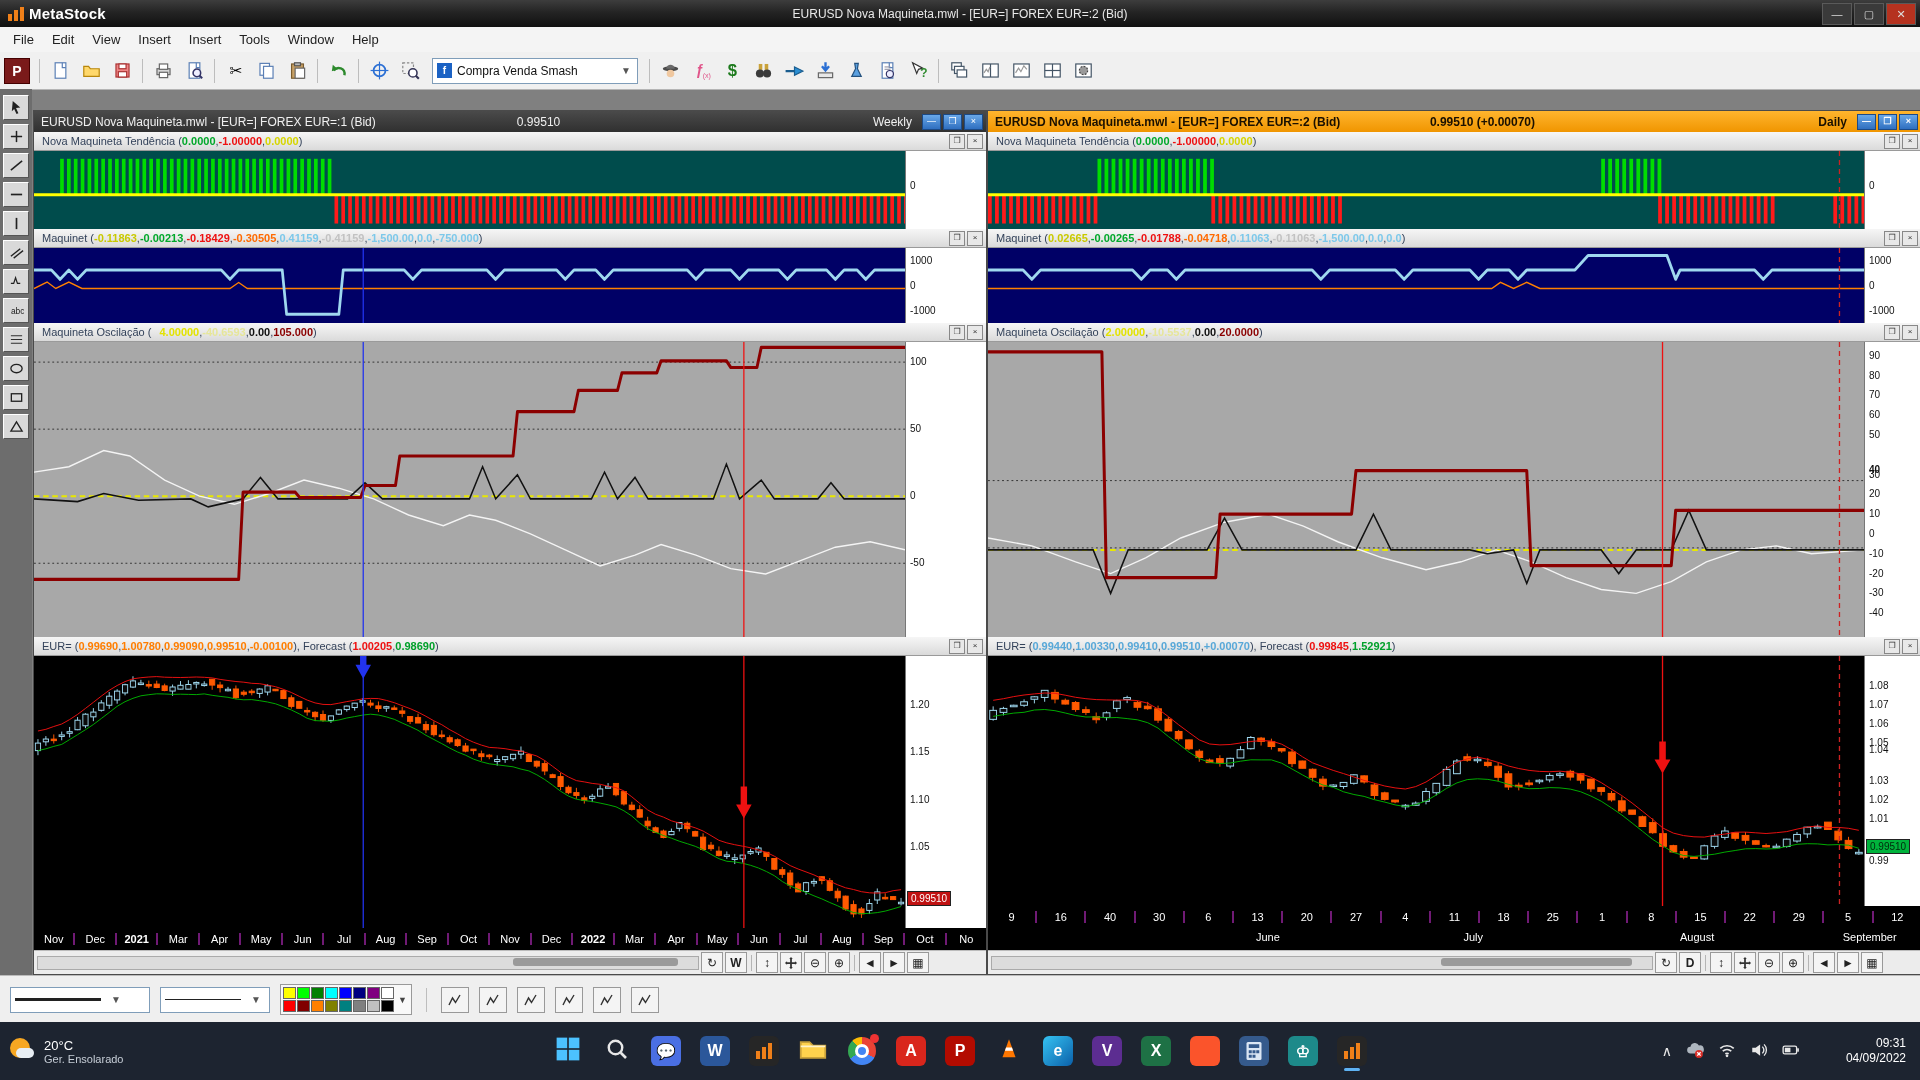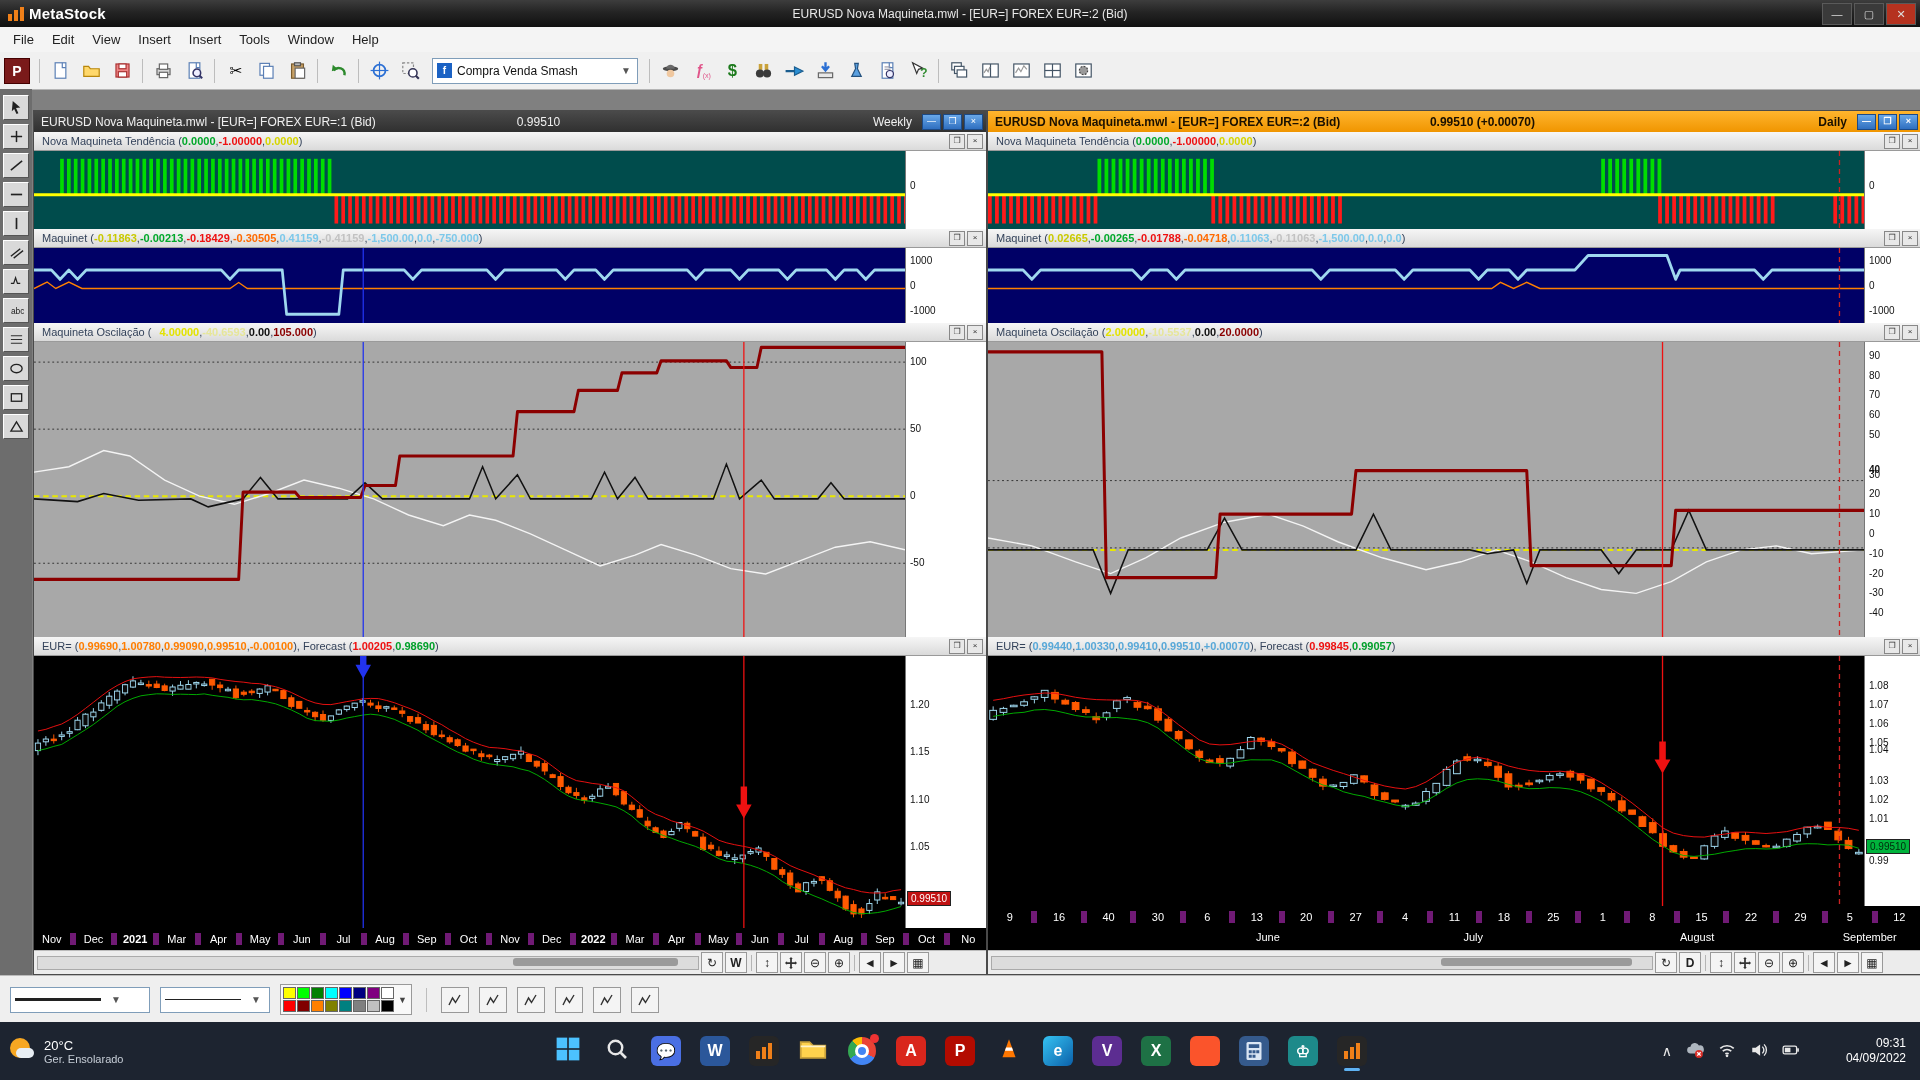--- a/index.html
+++ b/index.html
@@ -50,21 +50,21 @@
   .hdr-btns{margin-left:auto;display:flex;gap:2px;margin-right:3px;}
   .hdr-btn{width:14px;height:13px;background:#e8e8e8;border:1px solid #888;font-size:8px;line-height:11px;
     text-align:center;color:#333;}
   .panel{display:flex;}
   .pc{position:relative;flex:1;}
   .pc svg{position:absolute;left:0;top:0;width:100%;height:100%;}
   .paxis{position:relative;background:#fff;border-left:1px solid #777;font-size:10px;color:#111;}
   .paxis .al{position:absolute;left:4px;}
   .ptag{position:absolute;left:1px;padding:1px 3px;font-size:10px;border:1px solid #222;}
   .date-axis{background:#000;color:#fff;font-size:11px;display:flex;align-items:center;}
-  .dcell{flex:1;text-align:center;border-left:6px solid #701a75;overflow:hidden;white-space:nowrap;}
+  .dcell{flex:1;text-align:center;border-left:2px solid #701a75;overflow:hidden;white-space:nowrap;}
   .dcell.first{border-left:none;}
   .dcell.bold{font-weight:bold;}
   .months-row{position:relative;background:#000;color:#fff;font-size:11px;}
   .mlab{position:absolute;top:3px;transform:translateX(-50%);text-align:right;}
   .scroll-row{background:#ececec;display:flex;align-items:center;gap:2px;padding:0 3px;border-top:1px solid #bbb;}
   .strack{position:relative;height:12px;background:#dcdcdc;border:1px solid #aaa;flex:0 0 660px;}
   .sthumb{position:absolute;top:1px;height:8px;background:#9a9a9a;border-radius:3px;}
   .srbtn{min-width:20px;height:19px;background:#f4f4f4;border:1px solid #999;display:flex;align-items:center;
     justify-content:center;font-size:12px;color:#222;}
   .srsep{width:1px;height:16px;background:#b5b5b5;margin:0 2px;}
@@ -1143,21 +1143,21 @@
         <span class="hv" style="color: rgb(88, 168, 216);">0.99410</span>
         <span>, </span>
         <span class="hv" style="color: rgb(88, 168, 216);">0.99510</span>
         <span>, </span>
         <span class="hv" style="color: rgb(88, 168, 216);">+0.00070</span>
         <span> )</span>
         <span>, Forecast</span>
         <span>&nbsp;(</span>
         <span class="hv" style="color: rgb(238, 17, 17);">0.99845</span>
         <span>, </span>
-        <span class="hv" style="color: rgb(0, 160, 42);">0.99057</span>
+        <span class="hv" style="color: rgb(0, 160, 42);">1.52921</span>
         <span> )</span>
         <div class="hdr-btns">
           <div class="hdr-btn">❒</div>
           <div class="hdr-btn">×</div>
         </div>
       </div>
       <div class="panel" style="height: 250px;">
         <div class="pc">
           <svg viewBox="0 0 933 250" preserveAspectRatio="none">
             <rect x="0" y="0" width="933" height="250" fill="#000000"></rect>

